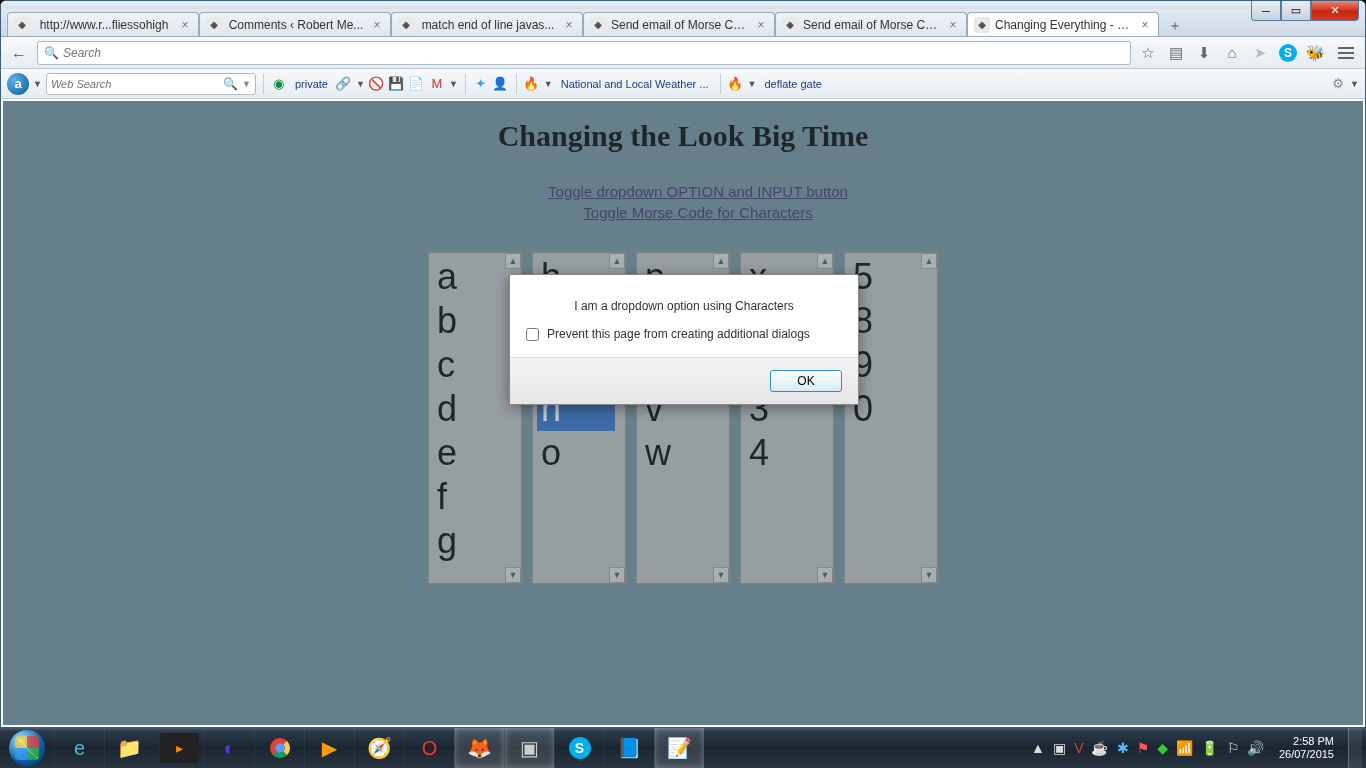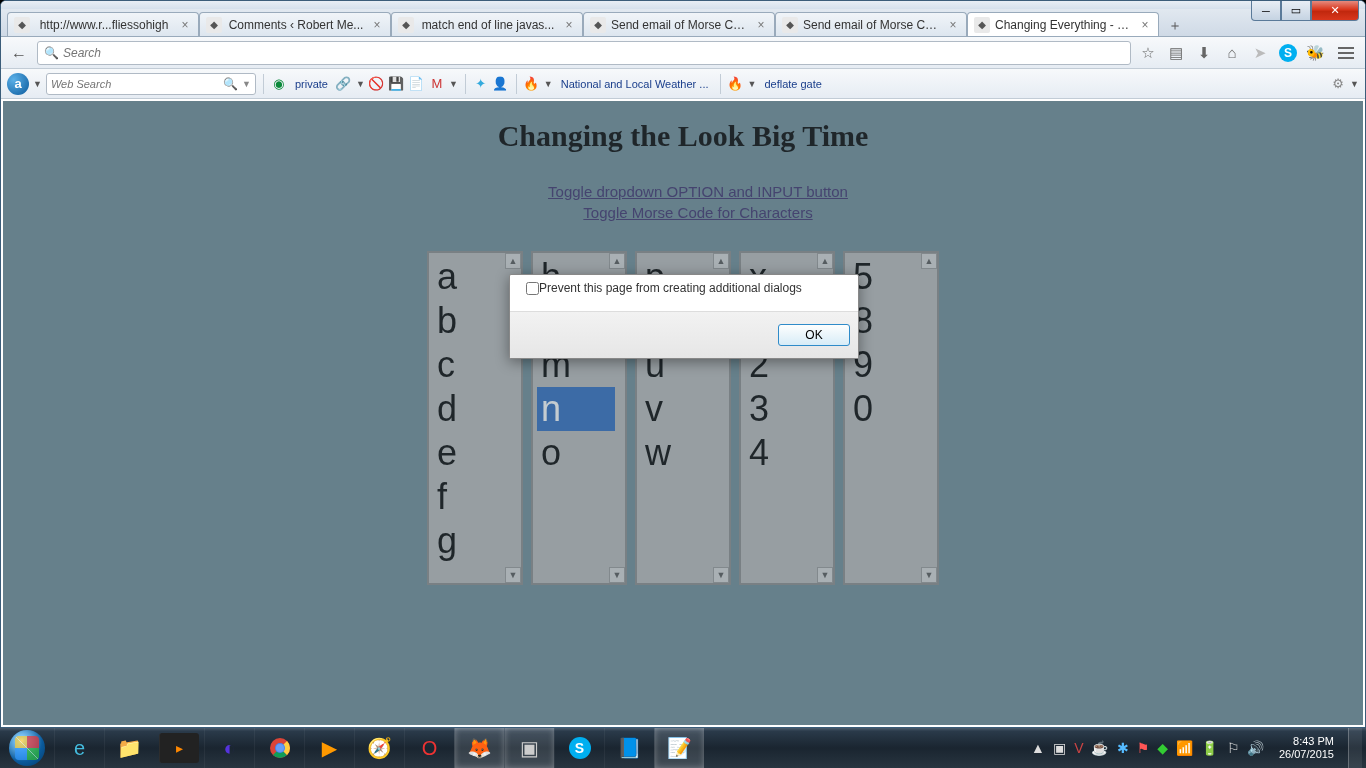--- a/index.html
+++ b/index.html
@@ -59,23 +59,23 @@
 .listbox .scroll-up { top: 0; }
 .listbox .scroll-down { bottom: 0; }
 .listbox .items { padding: 2px 0 0 4px; }
 .listbox .opt { font-family: Arial, sans-serif; font-size: 36px; line-height: 44px; color: #000; text-align: left; padding-left: 4px; }
 .listbox .opt.sel { background: #2d6bbf; color: #fff; width: 78px; }
 
 
 .overlay { position: absolute; top: 100px; left: 2px; right: 2px; bottom: 2px; background: rgba(90,110,120,0.35); z-index: 40; }
 .dialog { position: absolute; top: 273px; left: 508px; width: 350px; background: #fff; border: 1px solid #888; box-shadow: 0 3px 14px rgba(0,0,0,.4); z-index: 45; border-radius: 2px; }
 .dialog .msg { padding: 24px 16px 8px; text-align: center; font-size: 12px; color: #333; }
-.dialog .chk-row { padding: 6px 16px 16px; display: flex; align-items: center; gap: 0; font-size: 12px; color: #333; border-bottom: 1px solid #ddd; }
+.dialog .chk-row { padding: 6px 16px 16px; display: flex; align-items: center; gap: 8px; font-size: 12px; color: #333; border-bottom: 1px solid #ddd; }
 .dialog .chk-row input[type=checkbox] { width: 13px; height: 13px; }
-.dialog .btn-row { padding: 12px 8px; display: flex; justify-content: flex-end; background: linear-gradient(to bottom, #f2f2f2, #e6e6e6); }
+.dialog .btn-row { padding: 12px 16px; display: flex; justify-content: flex-end; background: linear-gradient(to bottom, #f2f2f2, #e6e6e6); }
 .dialog button { width: 72px; height: 22px; border: 1px solid #2f8bc9; border-radius: 3px; background: linear-gradient(to bottom, #fdfefe, #d7ecf7); font-size: 12px; }
 
 
 .taskbar { position: absolute; left: 0; right: 0; bottom: 0; height: 40px; background: linear-gradient(to bottom, #4a5a6a 0%, #2a3a4a 8%, #1a2530 50%, #283540 100%); display: flex; align-items: center; }
 .start { width: 54px; height: 40px; display: flex; align-items: center; justify-content: center; }
 .orb { width: 36px; height: 36px; border-radius: 50%; background: radial-gradient(circle at 35% 30%, #fff 0%, #8bd0ff 10%, #0a5a9c 60%, #043a66 100%); position: relative; }
 .orb::before { content: ""; position: absolute; inset: 6px; background:
   linear-gradient(45deg, transparent 48%, rgba(255,255,255,.6) 48% 52%, transparent 52%),
   conic-gradient(#e33 0 25%, #3b3 25% 50%, #39f 50% 75%, #fc3 75% 100%);
   border-radius: 4px; opacity: .7; filter: blur(.5px);}
@@ -270,20 +270,21 @@
               <div class="opt">0</div>
             </div>
             <div class="scroll-down">▼</div>
           </div>
         </div>
     </div>
   </div>
 
   <div class="overlay"></div>
   <div class="dialog">
+    <div class="msg">I am a dropdown option using Characters</div>
     <div class="chk-row">
       <input type="checkbox" style="">
       <span>Prevent this page from creating additional dialogs</span>
     </div>
     <div class="btn-row">
       <button>OK</button>
     </div>
   </div>
 </div>
 
@@ -322,18 +323,18 @@
     <span class="tic" style="color:#c44">V</span>
     <span class="tic" style="color:#f80">☕</span>
     <span class="tic" style="color:#5bf">✱</span>
     <span class="tic" style="color:#f55">⚑</span>
     <span class="tic" style="color:#3c3">◆</span>
     <span class="tic">📶</span>
     <span class="tic">🔋</span>
     <span class="tic">⚐</span>
     <span class="tic">🔊</span>
     <div class="clock">
-      <div>8:43 PM</div>
+      <div>2:58 PM</div>
       <div>26/07/2015</div>
     </div>
     <div class="showdesk"></div>
   </div>
 </div>
 
 </body></html>

